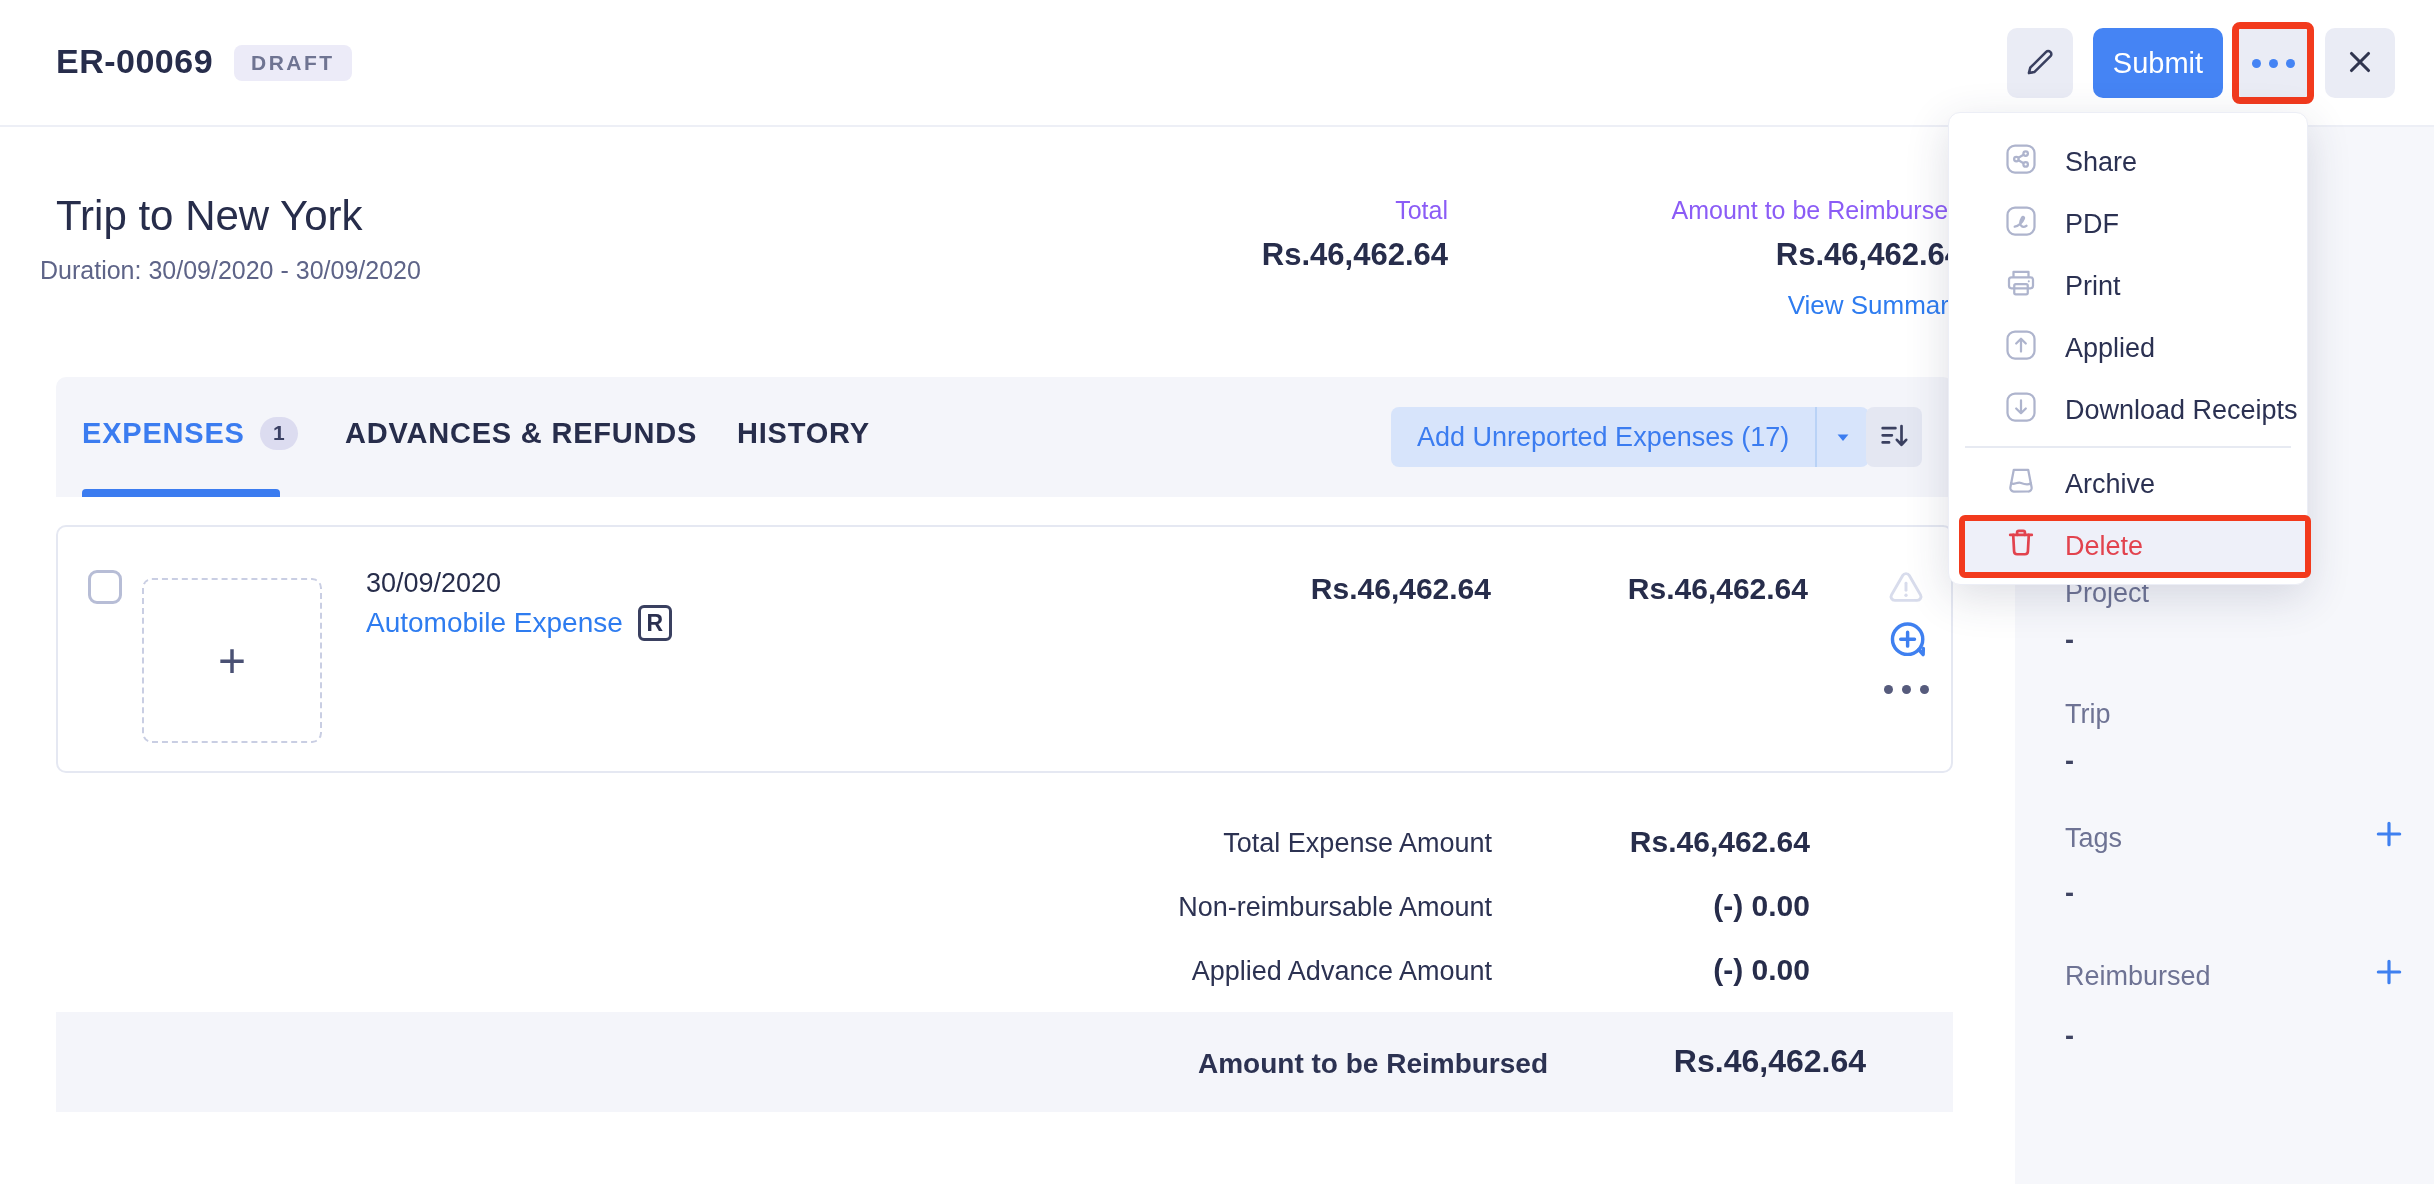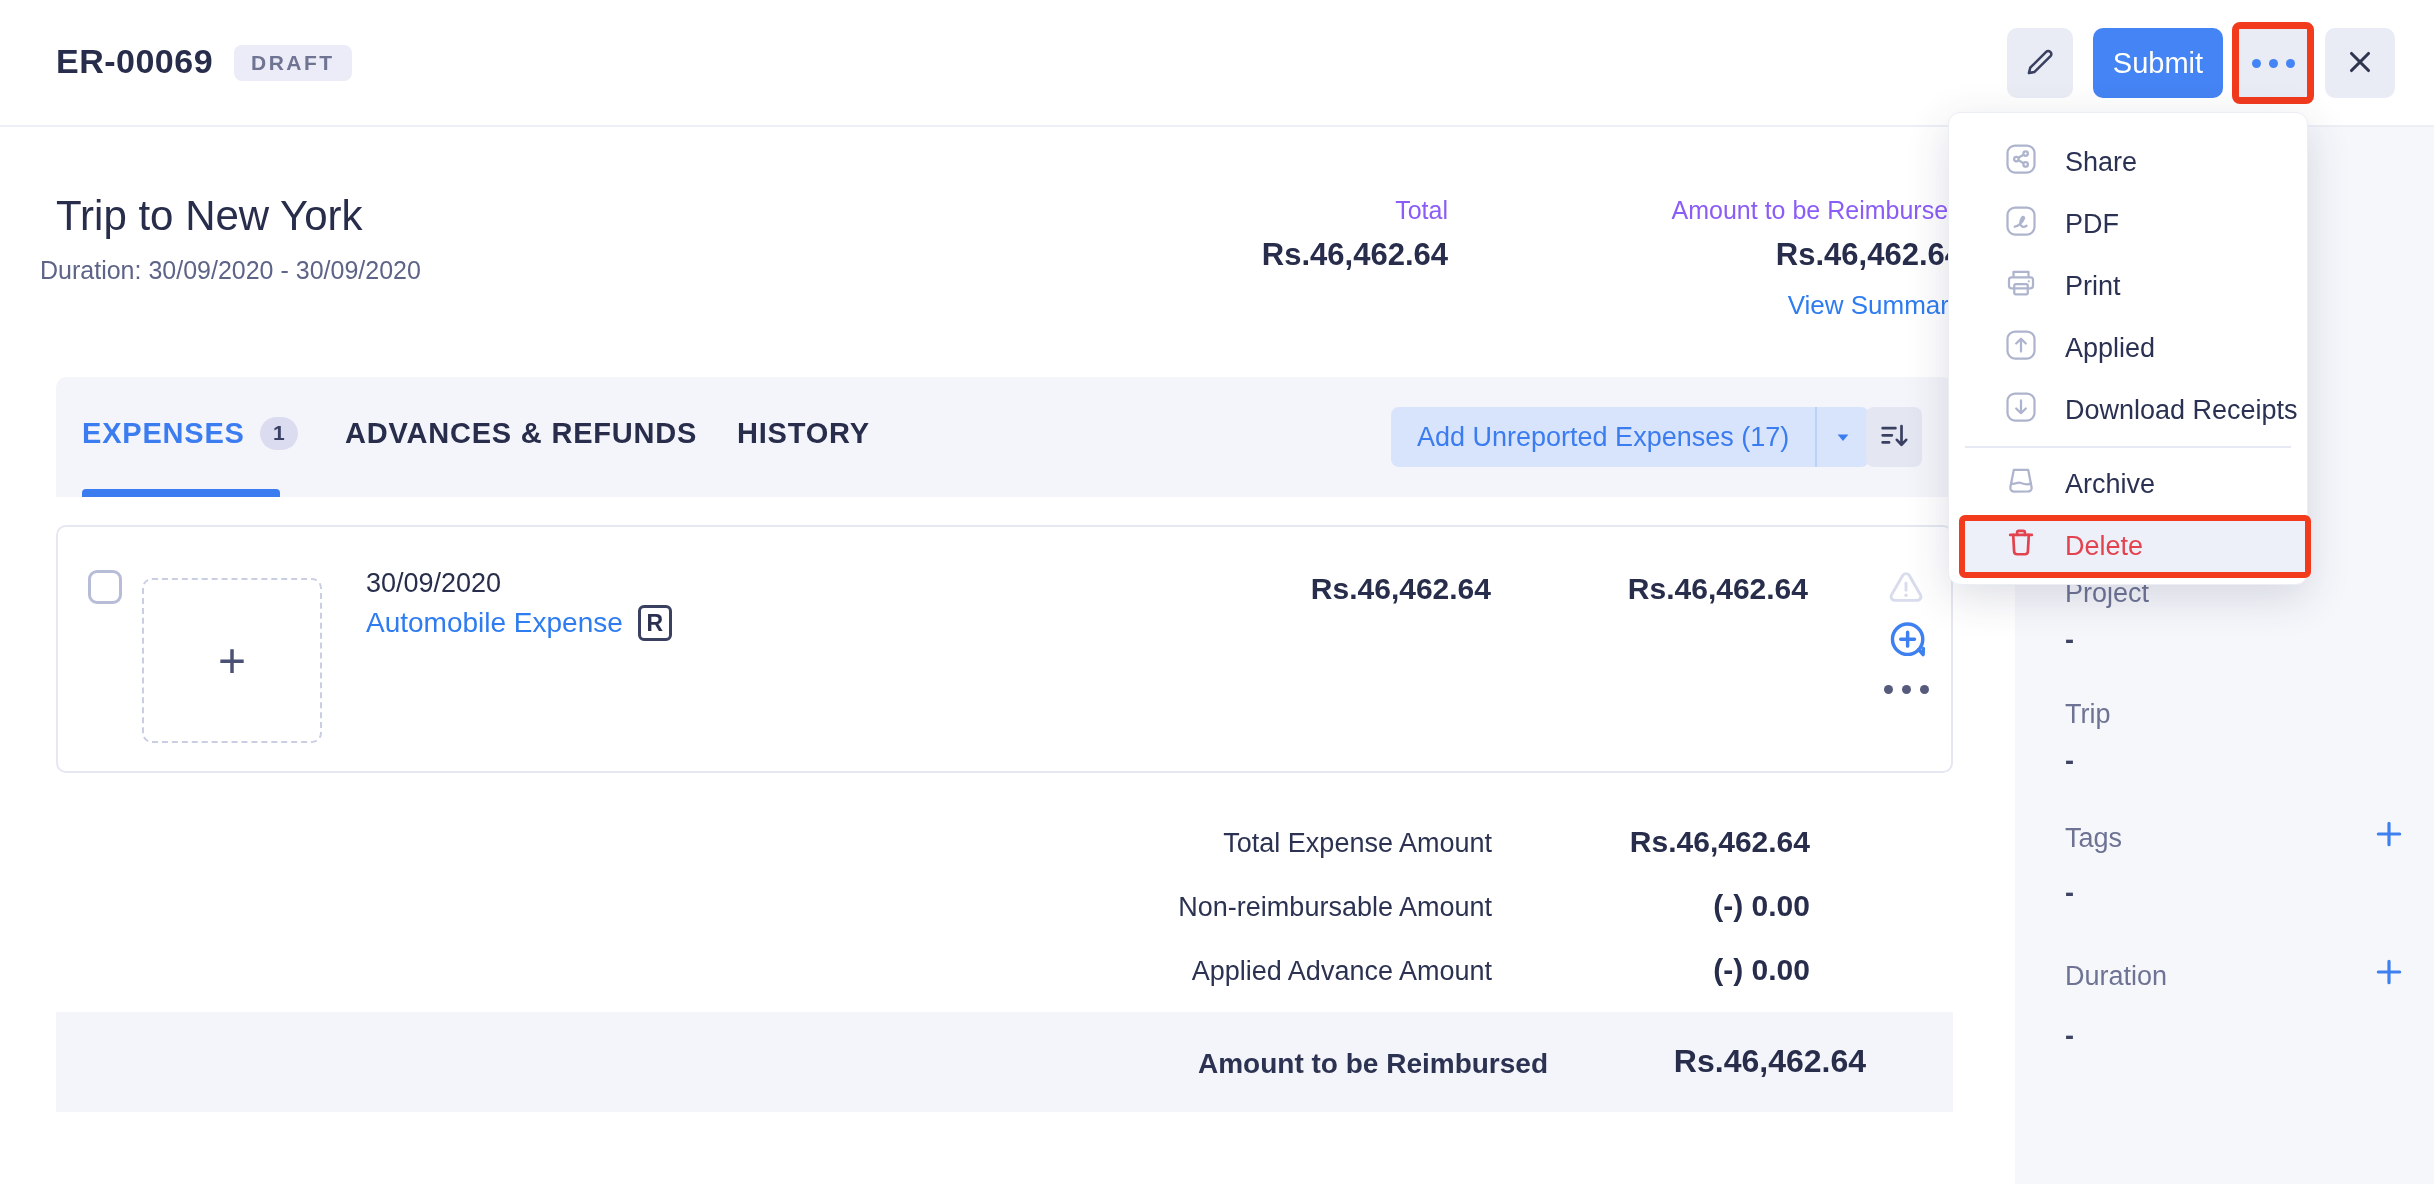--- a/index.html
+++ b/index.html
@@ -106,21 +106,21 @@
     <div class="abs side-label" style="top:696px;">Tags</div>
     <div class="abs side-add" style="top:691px;">
       <span>
         <svg width="32" height="32" viewBox="0 0 24 24" fill="none" stroke="#3f80f0" stroke-width="2.4" stroke-linecap="round">
             <path d="M12 4v16M4 12h16"></path>
           </svg>
       </span>
     </div>
     <div class="abs side-value" style="top:751px;">-</div>
 
-    <div class="abs side-label" style="top:834px;">Duration</div>
+    <div class="abs side-label" style="top:834px;">Reimbursed</div>
     <div class="abs side-add" style="top:829px;">
       <span>
         <svg width="32" height="32" viewBox="0 0 24 24" fill="none" stroke="#3f80f0" stroke-width="2.4" stroke-linecap="round">
             <path d="M12 4v16M4 12h16"></path>
           </svg>
       </span>
     </div>
     <div class="abs side-value" style="top:894px;">-</div>
   </aside>
 

